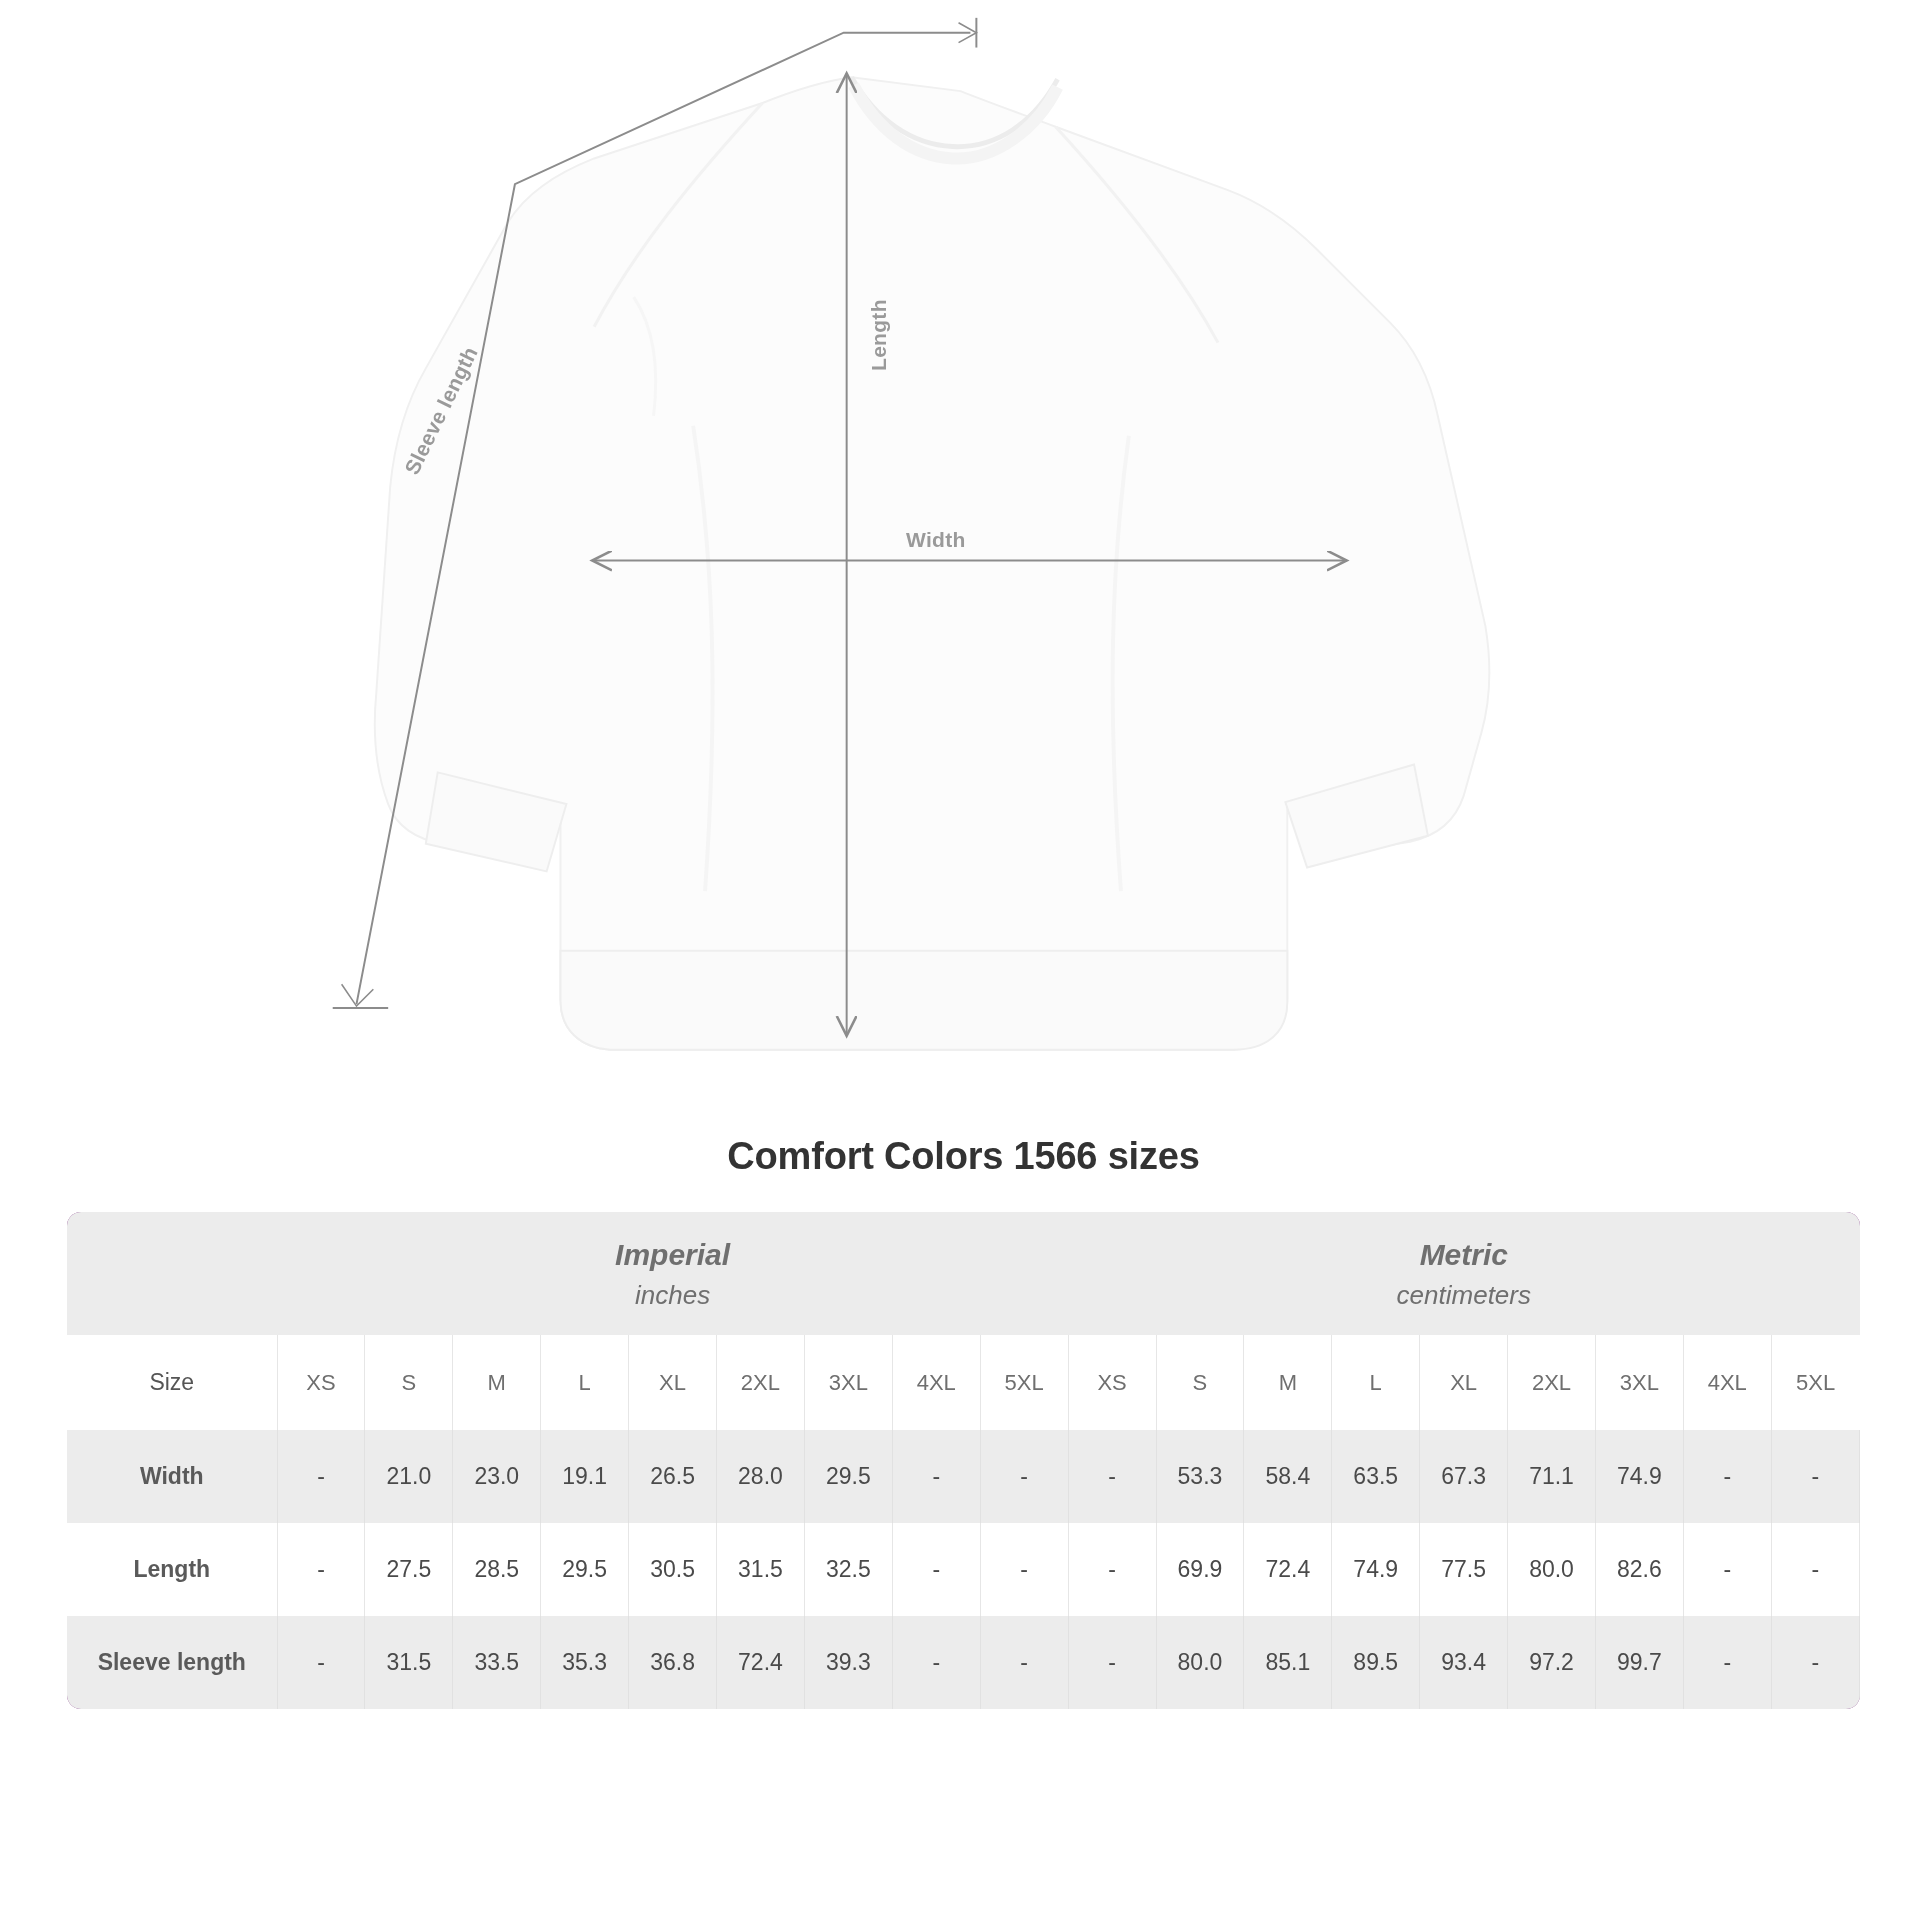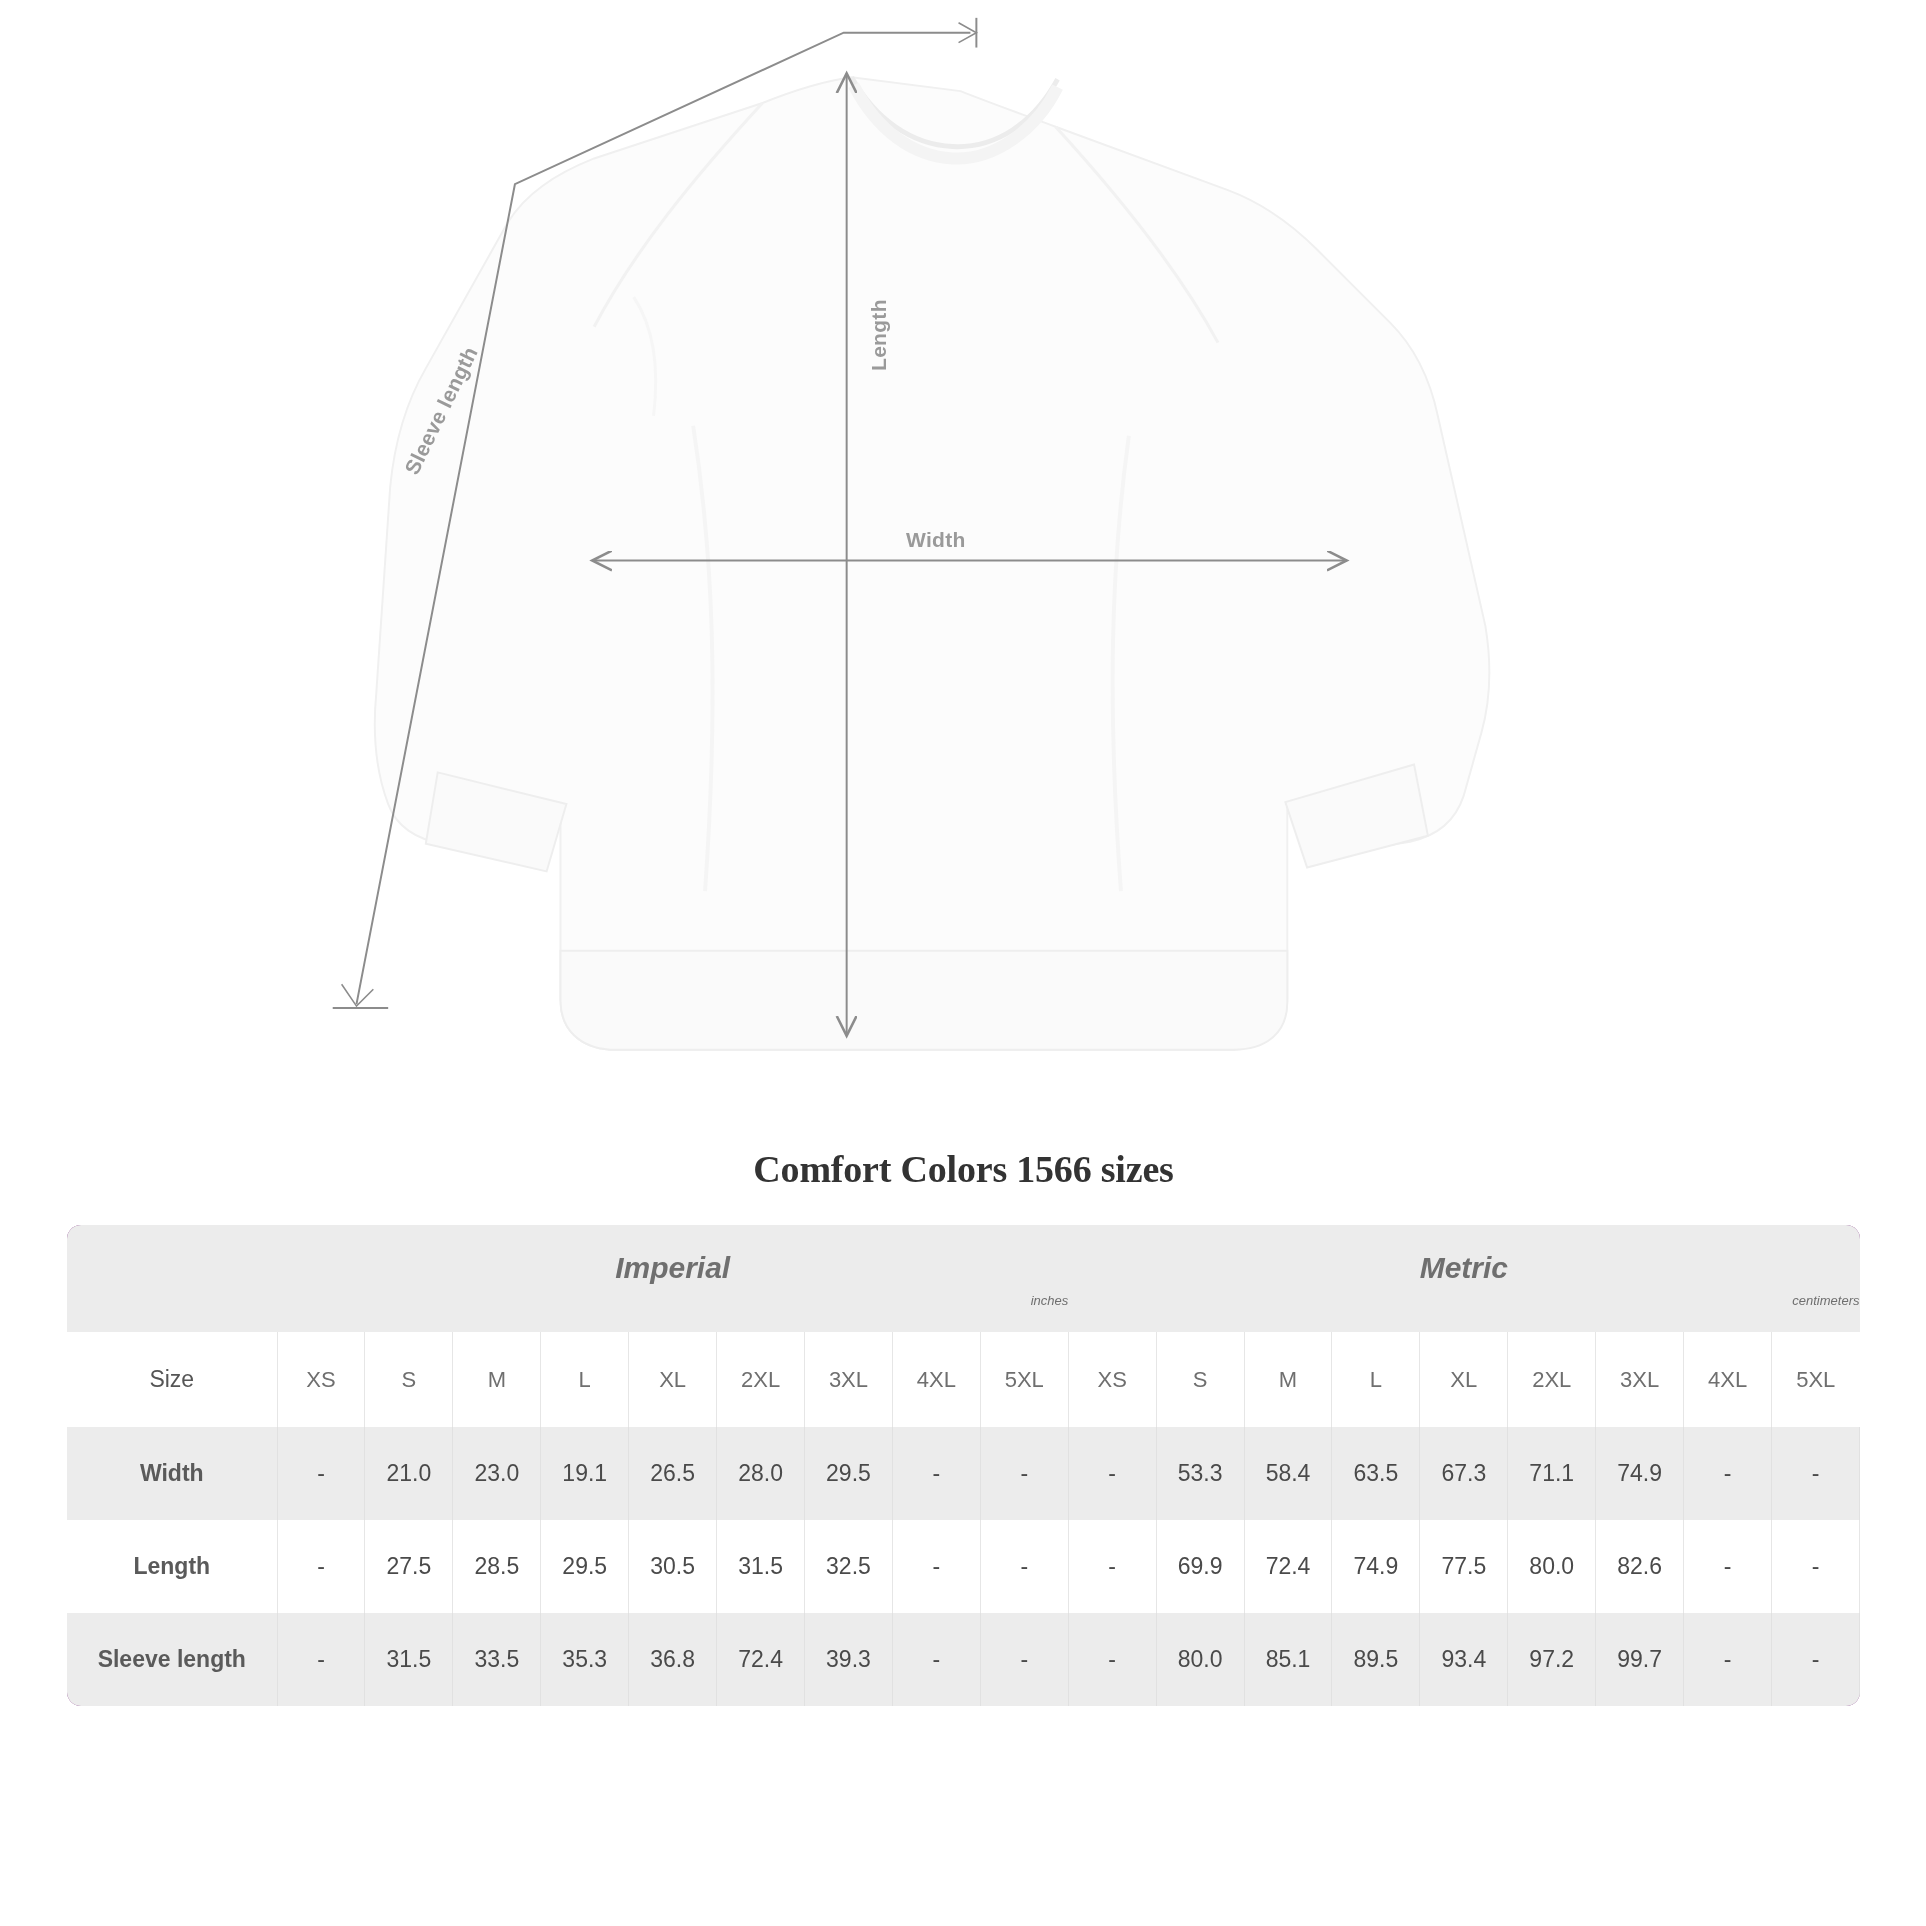--- a/index.html
+++ b/index.html
@@ -52,22 +52,21 @@
   .dim-label.sleeve-label {
     left: 400px;
     top: 468px;
     transform: rotate(-64deg);
     transform-origin: left top;
   }
 
   
   .title-block {
     text-align: center;
-    margin-top: 28px;
-    font-family: Liberation Serif, serif;
+    margin-top: 16px;
   }
   .chart-title {
     font-size: 38px;
     font-weight: bold;
     color: #333333;
     letter-spacing: -0.2px;
   }
   .chart-note {
     font-size: 21px;
     font-style: italic;
@@ -101,25 +100,24 @@
   .unit-row td:first-child {
     background: #ececec;
   }
   .unit-name {
     font-size: 30px;
     font-style: italic;
     font-weight: bold;
     color: #6f6f6f;
   }
   .unit-sub {
-    font-size: 13px;
+    font-size: 26px;
     font-style: italic;
     color: #6f6f6f;
     margin-top: 8px;
-    text-align: right;
   }
 
   
   .head-row td {
     background: #ffffff;
     font-size: 22px;
     font-weight: bold;
     color: #6f6f6f;
     height: 93px;
     border-right: 1px solid #e6e6e6;

